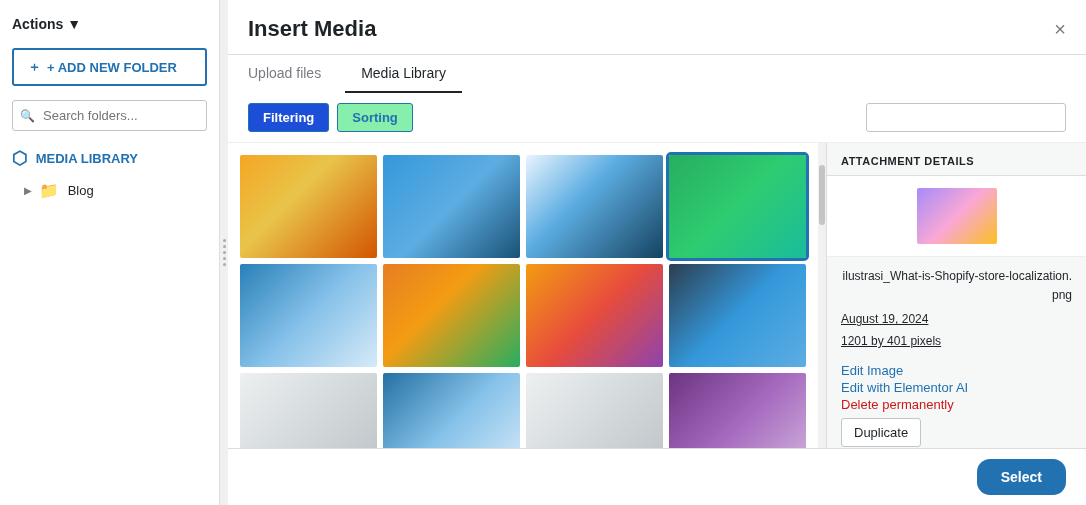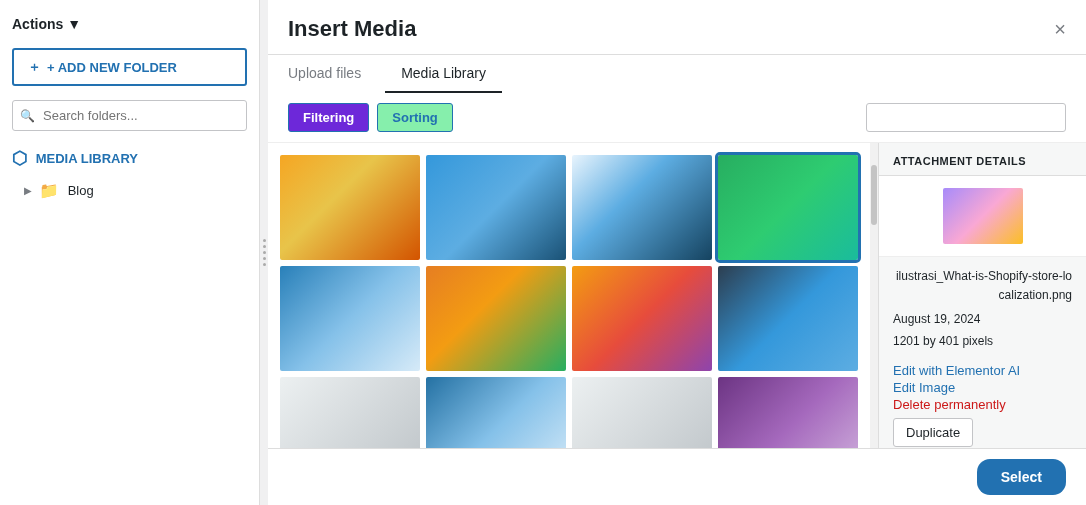--- a/index.html
+++ b/index.html
@@ -1,20 +1,20 @@
 <!DOCTYPE html>
 <html><head>
   <meta charset="utf-8">
   <style>
     * { box-sizing: border-box; margin: 0; padding: 0; }
     body { font-family: -apple-system, BlinkMacSystemFont, 'Segoe UI', sans-serif; background: #f0f0f1; width: 1086px; height: 505px; overflow: hidden; display: flex; }
 
     
     .sidebar {
-      width: 260px;
+      width: 220px;
       background: #fff;
       border-right: 1px solid #ddd;
       display: flex;
       flex-direction: column;
       padding: 8px 0;
       flex-shrink: 0;
     }
     .sidebar-actions {
       display: flex;
       align-items: center;
@@ -170,21 +170,21 @@
     .filter-btn, .sort-btn {
       border: 1px solid #2271b1;
       background: #86efac;
       color: #2271b1;
       padding: 6px 14px;
       font-size: 13px;
       font-weight: 600;
       cursor: pointer;
       border-radius: 3px;
     }
-    .filter-btn.active { background: #6d28d9; color: #fff; }
+    .filter-btn.active { background: #1d4ed8; color: #fff; }
     .search-media {
       margin-left: auto;
       width: 200px;
       padding: 6px 10px;
       border: 1px solid #c3c4c7;
       border-radius: 3px;
       font-size: 13px;
       outline: none;
     }
 
@@ -246,21 +246,21 @@
     .scrollbar-thumb {
       width: 6px;
       height: 60px;
       background: #c4c4c4;
       border-radius: 3px;
       margin-top: 20px;
     }
 
     
     .attachment-panel {
-      width: 208px;
+      width: 260px;
       background: #f6f7f7;
       border-left: 1px solid #ddd;
       padding: 0;
       display: flex;
       flex-direction: column;
       overflow-y: auto;
     }
     .att-header {
       padding: 12px 14px 8px 14px;
       font-size: 11px;
@@ -293,20 +293,21 @@
       font-weight: 400;
       word-break: break-all;
       margin-bottom: 4px;
       font-size: 12px;
       text-align: right;
     }
     .att-meta {
       font-size: 12px;
       color: #1d2327;
       line-height: 1.8;
+      text-decoration: underline;
     }
     .att-link {
       color: #2271b1;
       font-size: 13px;
       cursor: pointer;
       display: block;
       margin-bottom: 2px;
       text-decoration: none;
     }
     .att-link.red { color: #cc1818; }
@@ -450,22 +451,22 @@
       <div class="att-header">ATTACHMENT DETAILS</div>
       <div class="att-thumb">
         <div class="att-thumb-img"></div>
       </div>
       <div class="att-info">
         <div class="att-filename">ilustrasi_What-is-Shopify-store-localization.png</div>
         <div class="att-meta">August 19, 2024</div>
         <div class="att-meta">1201 by 401 pixels</div>
       </div>
       <div class="att-actions">
+        <a class="att-link">Edit Image</a>
         <a class="att-link">Edit with Elementor AI</a>
-        <a class="att-link">Edit Image</a>
         <a class="att-link red">Delete permanently</a>
         <button class="duplicate-btn">Duplicate</button>
       </div>
 
     </div>
   </div>
 
   <div class="modal-footer">
     <button class="select-btn">Select</button>
   </div>

